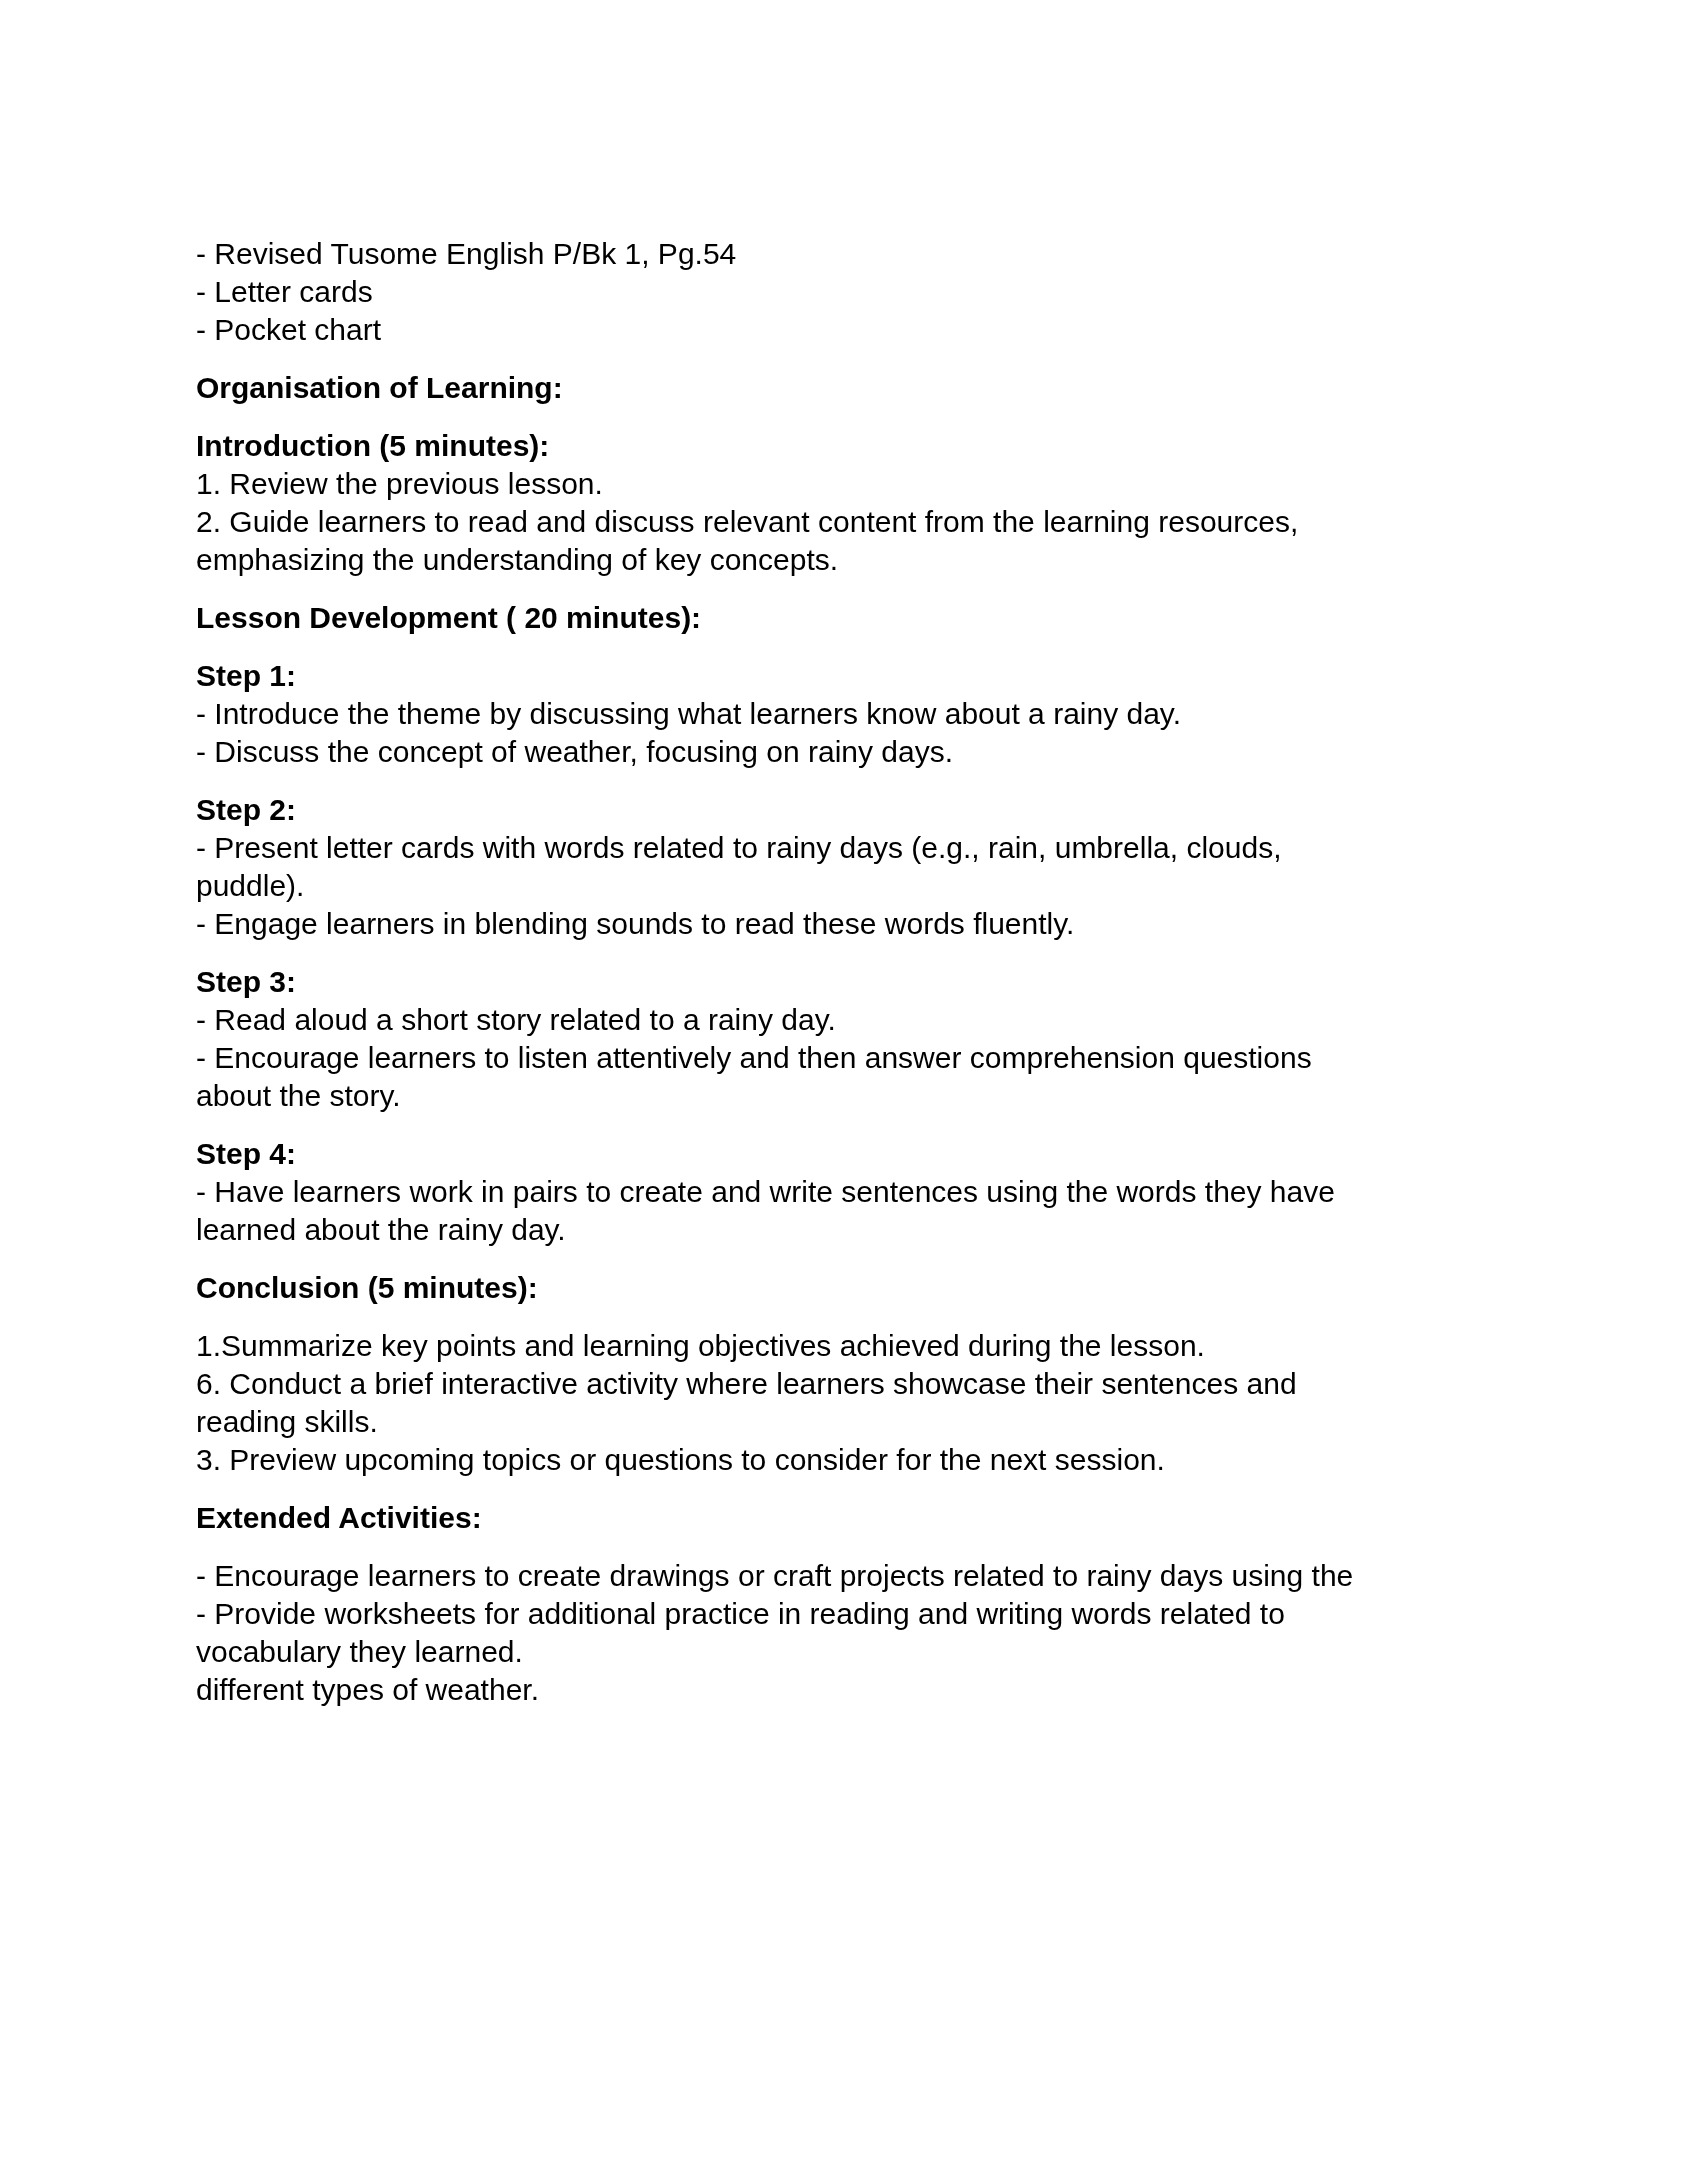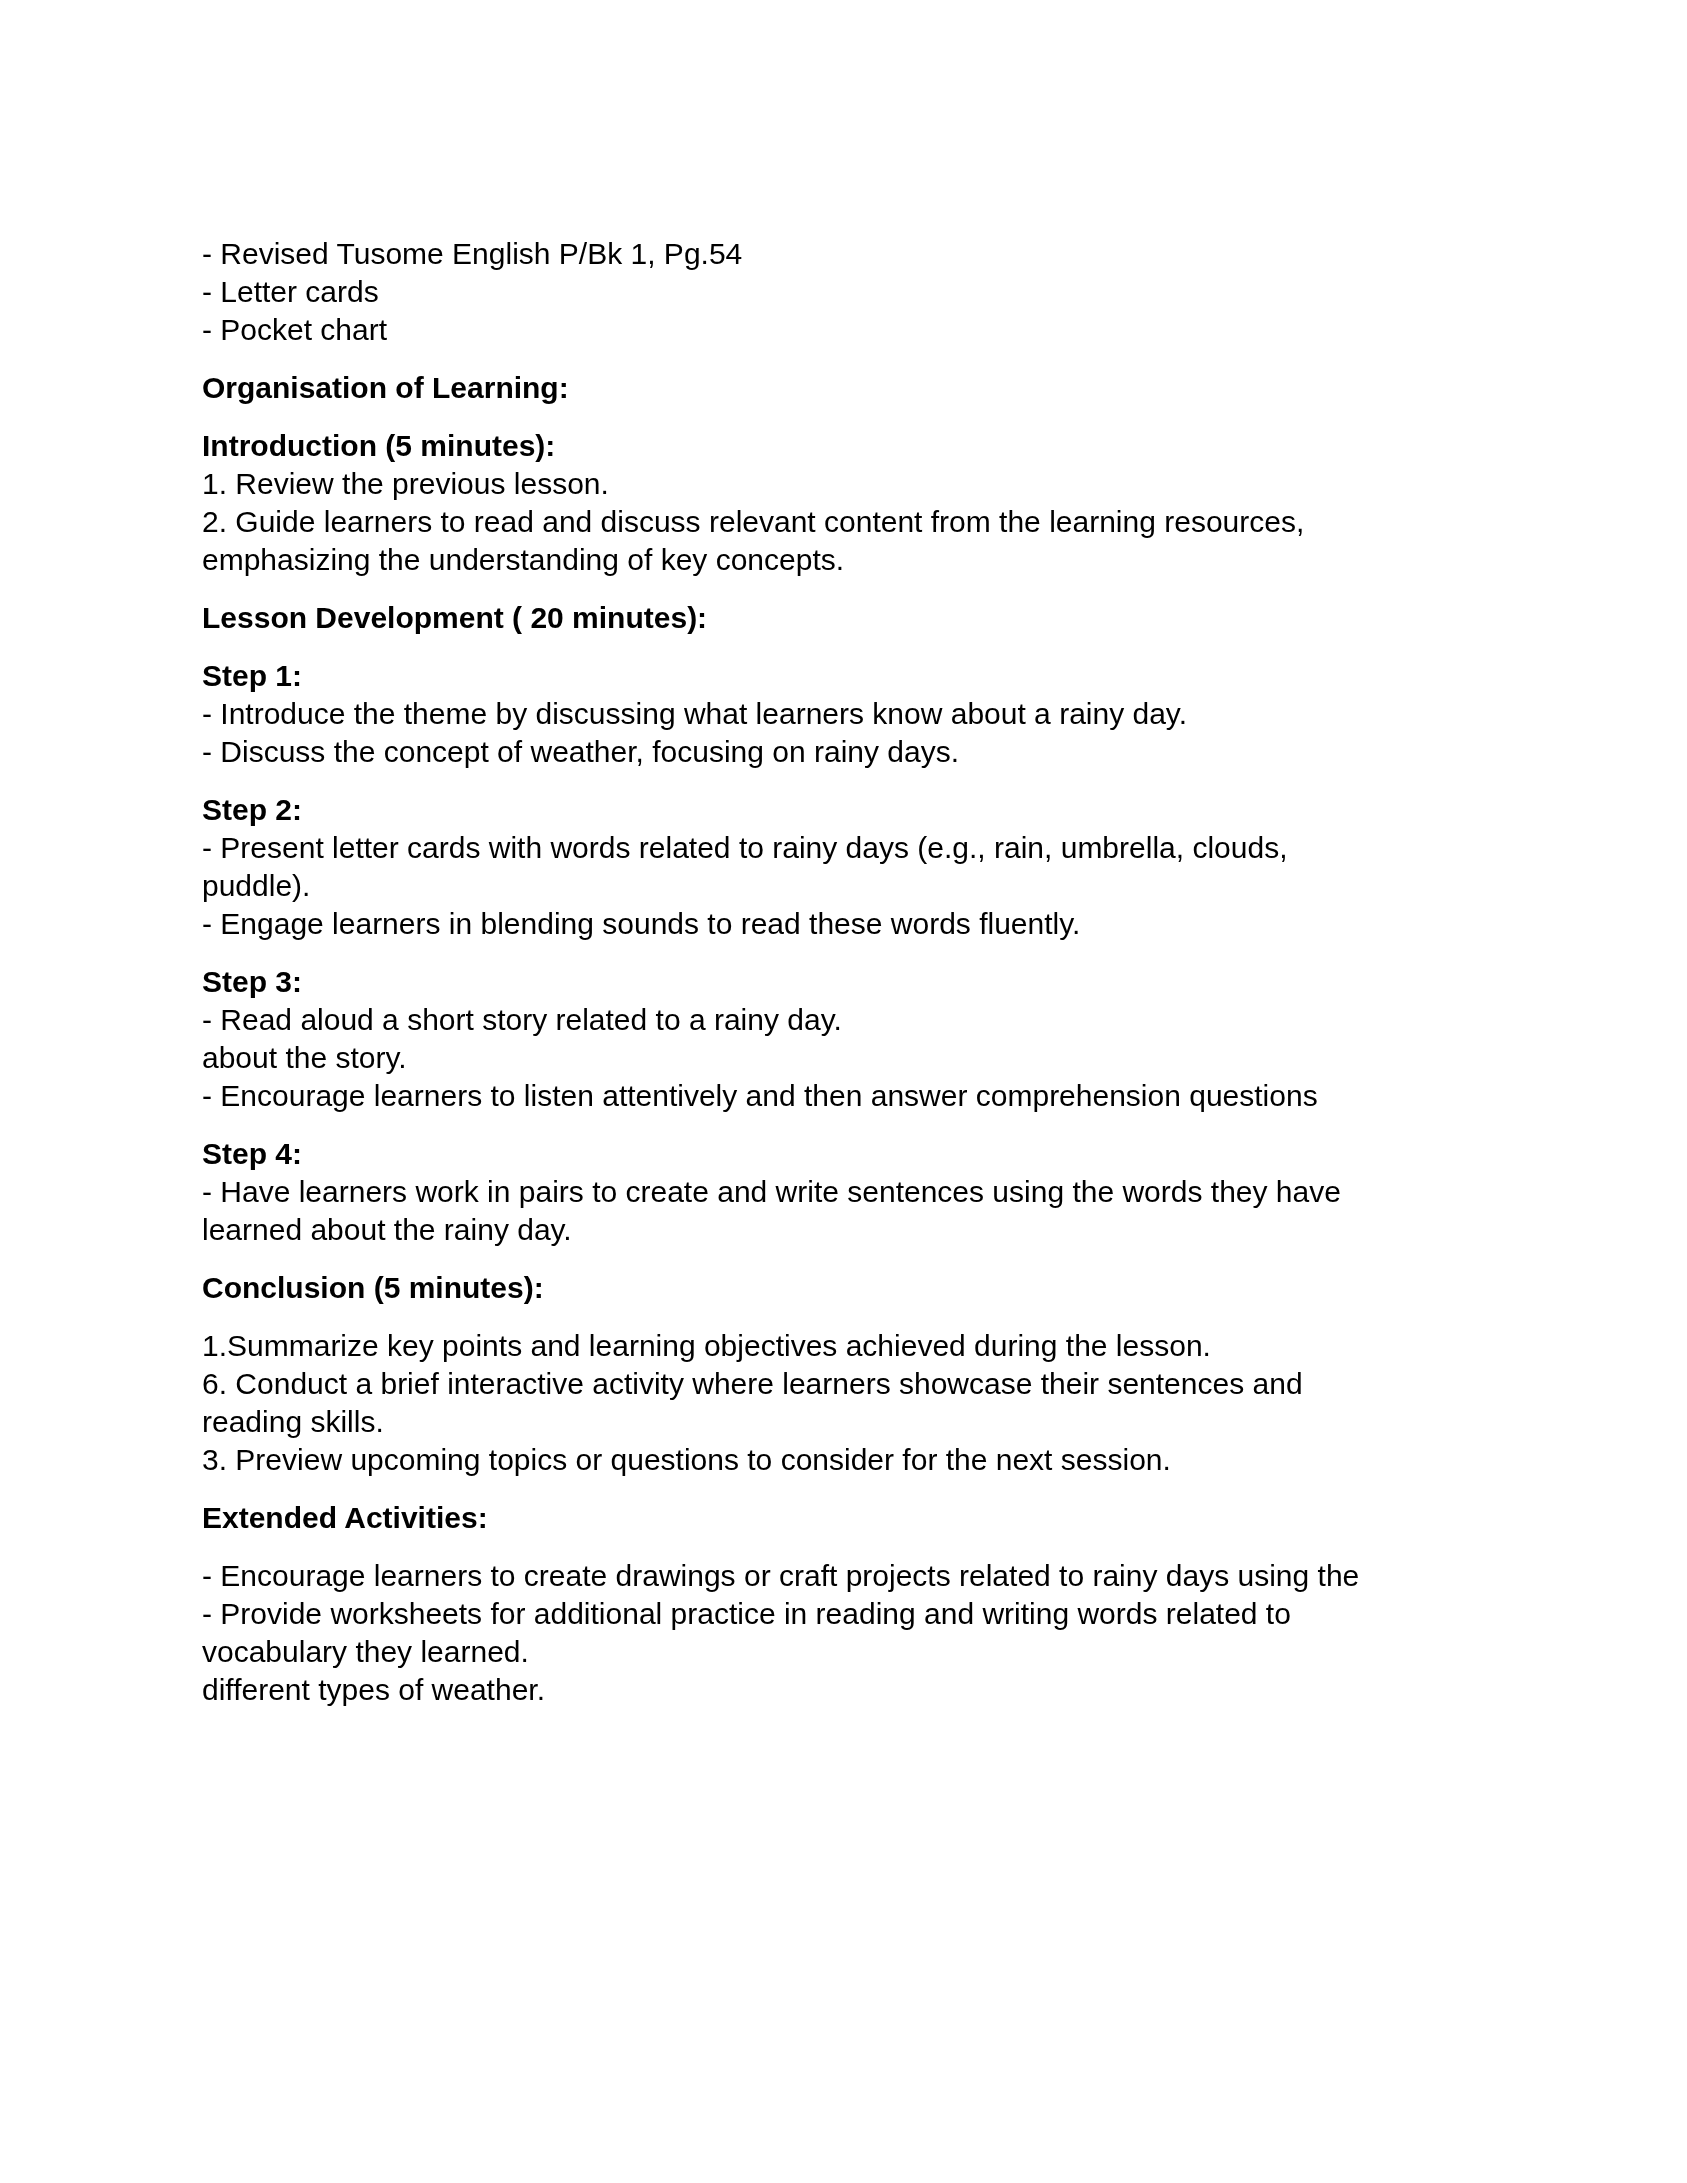--- a/index.html
+++ b/index.html
@@ -14,21 +14,21 @@
     font-family: "Liberation Sans", "DejaVu Sans", sans-serif;
   }
   .page {
     position: absolute;
     inset: 0;
     background: #ffffff;
     overflow: hidden;
   }
   .content {
     position: absolute;
-    left: 202px;
+    left: 196px;
     top: 235px;
     width: 1297px;
   }
   .line {
     margin: 0;
     padding: 0;
     font-size: 30px;
     line-height: 38px;
     color: #000000;
     white-space: pre;
@@ -77,22 +77,22 @@
     <section class="block">
       <p class="line bold">Step 2:</p>
       <p class="line">- Present letter cards with words related to rainy days (e.g., rain, umbrella, clouds,</p>
       <p class="line">puddle).</p>
       <p class="line">- Engage learners in blending sounds to read these words fluently.</p>
     </section>
 
     <section class="block">
       <p class="line bold">Step 3:</p>
       <p class="line">- Read aloud a short story related to a rainy day.</p>
+      <p class="line">- Encourage learners to listen attentively and then answer comprehension questions</p>
       <p class="line">about the story.</p>
-      <p class="line">- Encourage learners to listen attentively and then answer comprehension questions</p>
     </section>
 
     <section class="block">
       <p class="line bold">Step 4:</p>
       <p class="line">- Have learners work in pairs to create and write sentences using the words they have</p>
       <p class="line">learned about the rainy day.</p>
     </section>
 
     <section class="block">
       <p class="line bold">Conclusion (5 minutes):</p>

